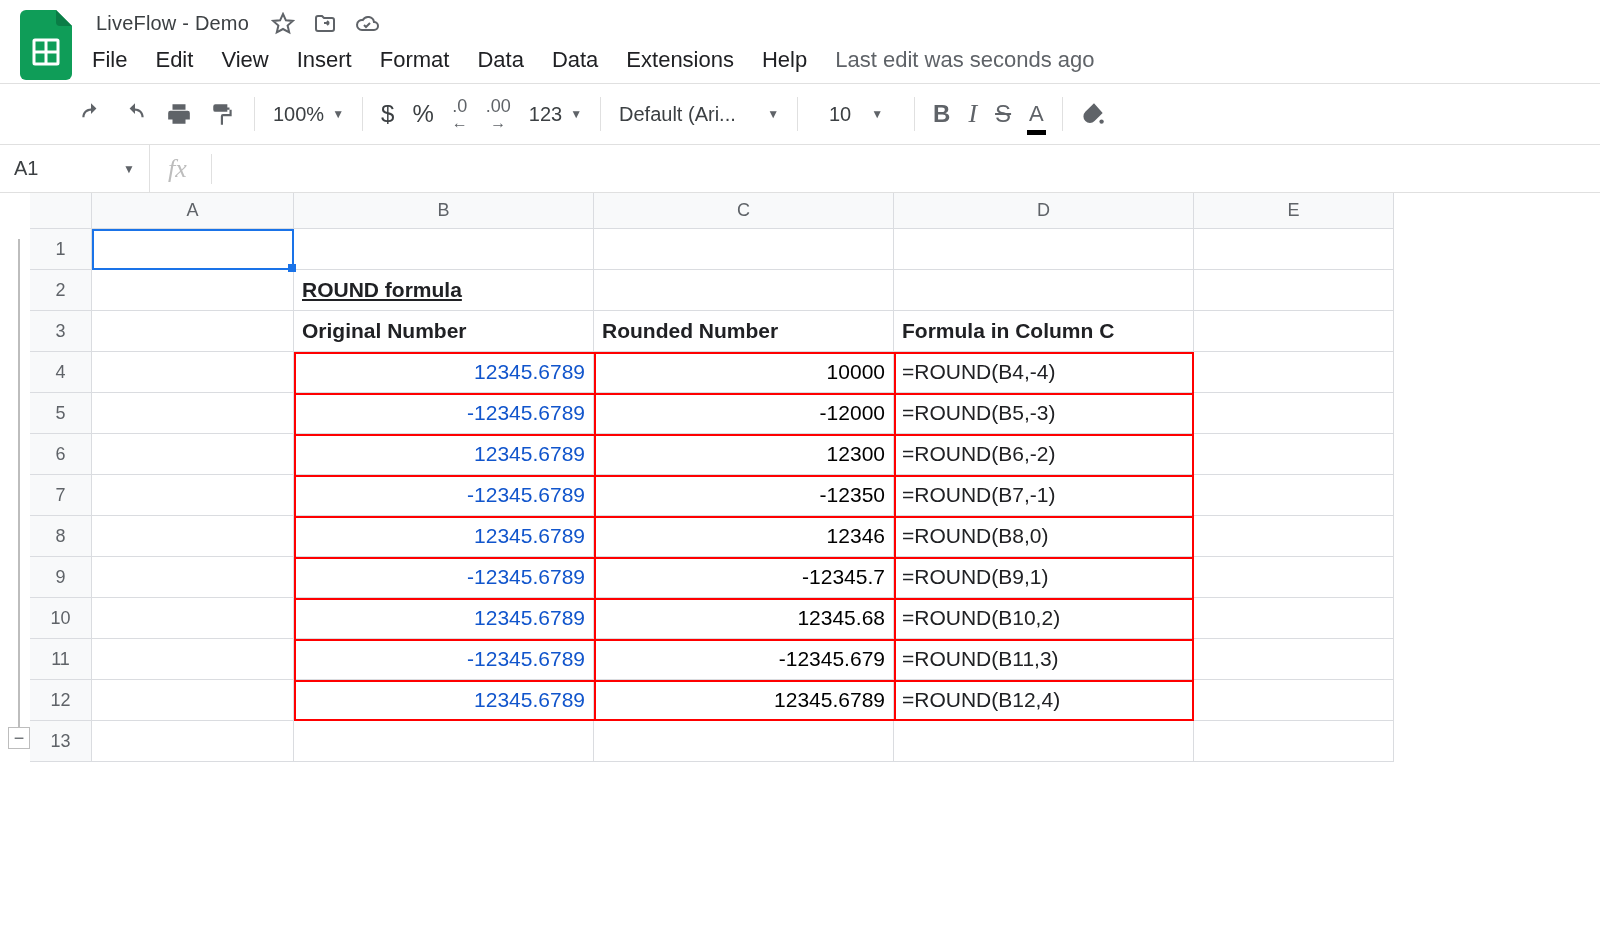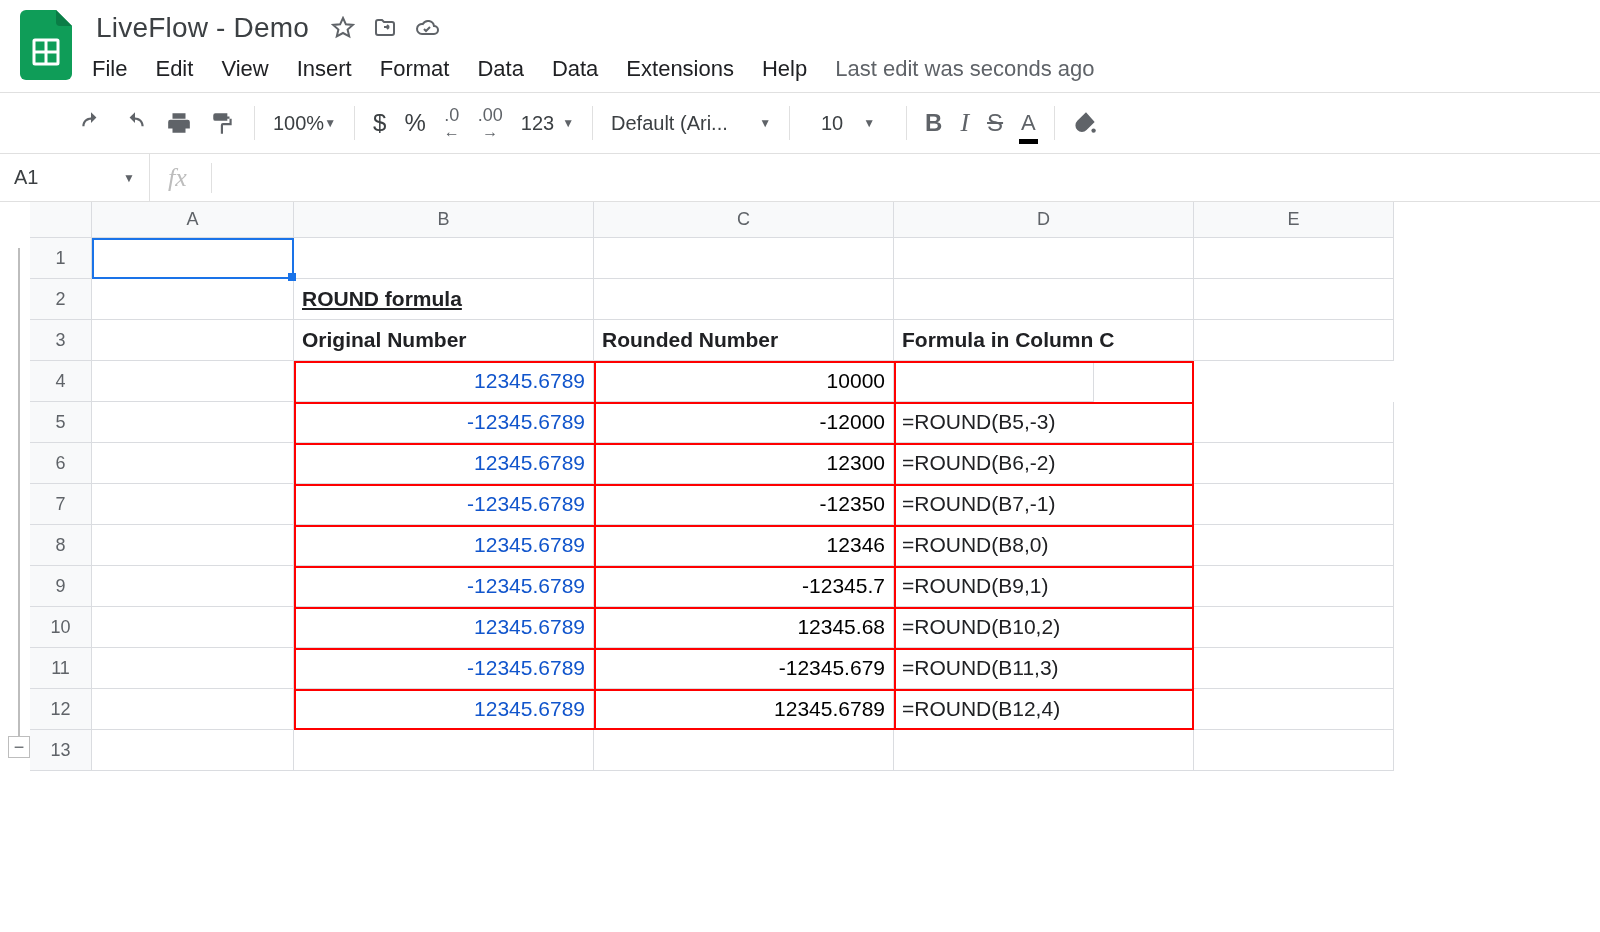--- a/index.html
+++ b/index.html
@@ -31,21 +31,21 @@
   }
   .sheets-logo{
     width:52px;height:70px;
     flex:0 0 auto;
     position:relative;
   }
   .sheets-logo svg{width:52px;height:70px;}
   .title-col{display:flex;flex-direction:column;gap:4px;}
   .title-row{display:flex;align-items:center;gap:18px;}
   .doc-title{
-    font-size:28px;
+    font-size:20px;
     color:#3c4043;
     letter-spacing:0.2px;
     padding:2px 4px;
   }
   .title-icon{color:#5f6368;display:flex;align-items:center;}
   .title-icon svg{width:24px;height:24px;}
   .menubar{display:flex;gap:28px;align-items:center;font-size:22px;color:#202124;padding:6px 0 10px 0;}
   .menuitem{cursor:pointer;}
   .last-edit{color:#5f6368;}
   
@@ -56,21 +56,21 @@
     align-items:center;
     gap:18px;
     padding:10px 20px;
     height:62px;
   }
   .tb-btn{color:#5f6368;display:flex;align-items:center;justify-content:center;cursor:pointer;font-size:18px;height:34px;}
   .tb-btn svg{width:26px;height:26px;}
   .tb-sep{width:1px;height:34px;background:var(--border);}
   .tb-text{font-size:20px;color:#3c4043;display:flex;align-items:center;gap:8px;}
   .caret{font-size:12px;color:#5f6368;}
-  .tb-zoom{display:flex;align-items:center;gap:0;}
+  .tb-zoom{display:flex;align-items:center;gap:8px;}
   .bold{font-weight:bold;font-family:Arial;}
   .ital{font-style:italic;font-family:'Times New Roman',serif;}
   .strike{text-decoration:line-through;}
   .text-A{position:relative;font-size:22px;}
   .text-A .bar{position:absolute;left:-2px;right:-2px;bottom:-4px;height:5px;background:#000;}
   
   .fxbar{
     display:flex;align-items:center;border-bottom:1px solid var(--border);
     height:48px;
   }
@@ -320,20 +320,21 @@
       <div class="cell c-B hdr">Original Number</div>
       <div class="cell c-C hdr">Rounded Number</div>
       <div class="cell c-D hdr" style="overflow:visible">Formula in Column C</div>
       <div class="cell c-E"></div>
     </div>
 
     <div class="row">
       <div class="cell c-A"></div>
       <div class="cell c-B num bluecell">12345.6789</div>
       <div class="cell c-C num">10000</div>
+      <div class="cell c-D">=ROUND(B4,-4)</div>
       <div class="cell c-E"></div>
     </div>
     <div class="row">
       <div class="cell c-A"></div>
       <div class="cell c-B num bluecell">-12345.6789</div>
       <div class="cell c-C num">-12000</div>
       <div class="cell c-D">=ROUND(B5,-3)</div>
       <div class="cell c-E"></div>
     </div>
     <div class="row">

